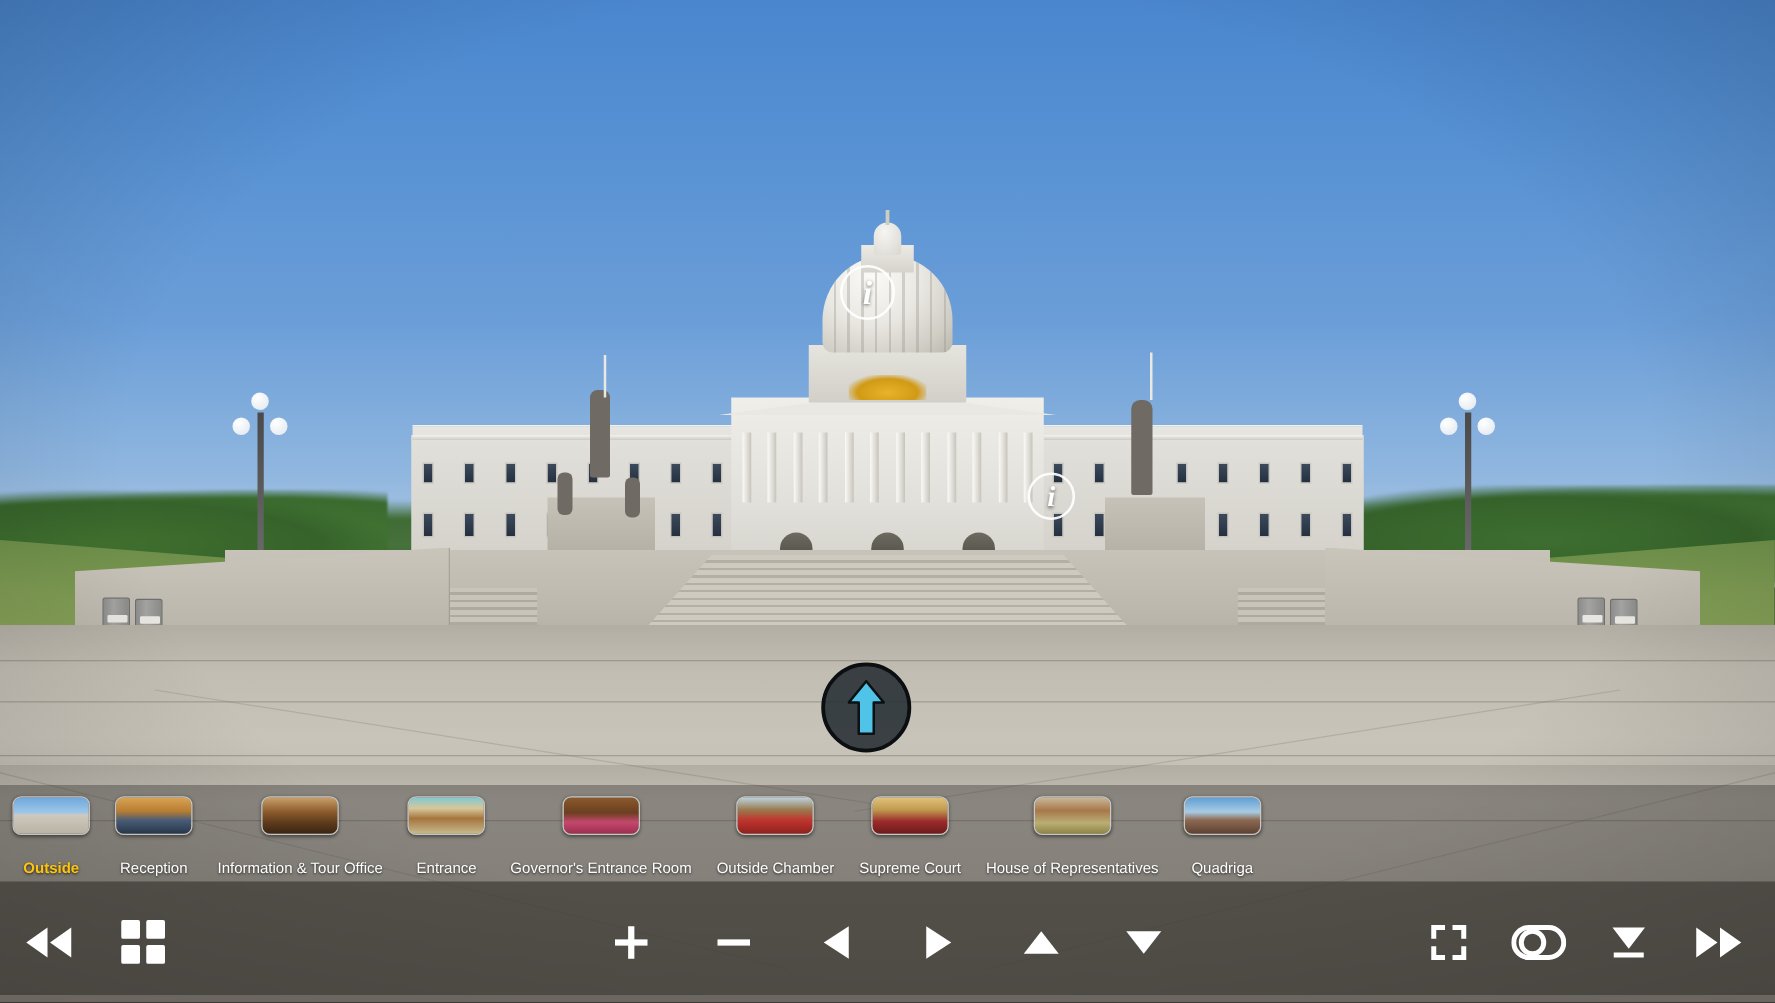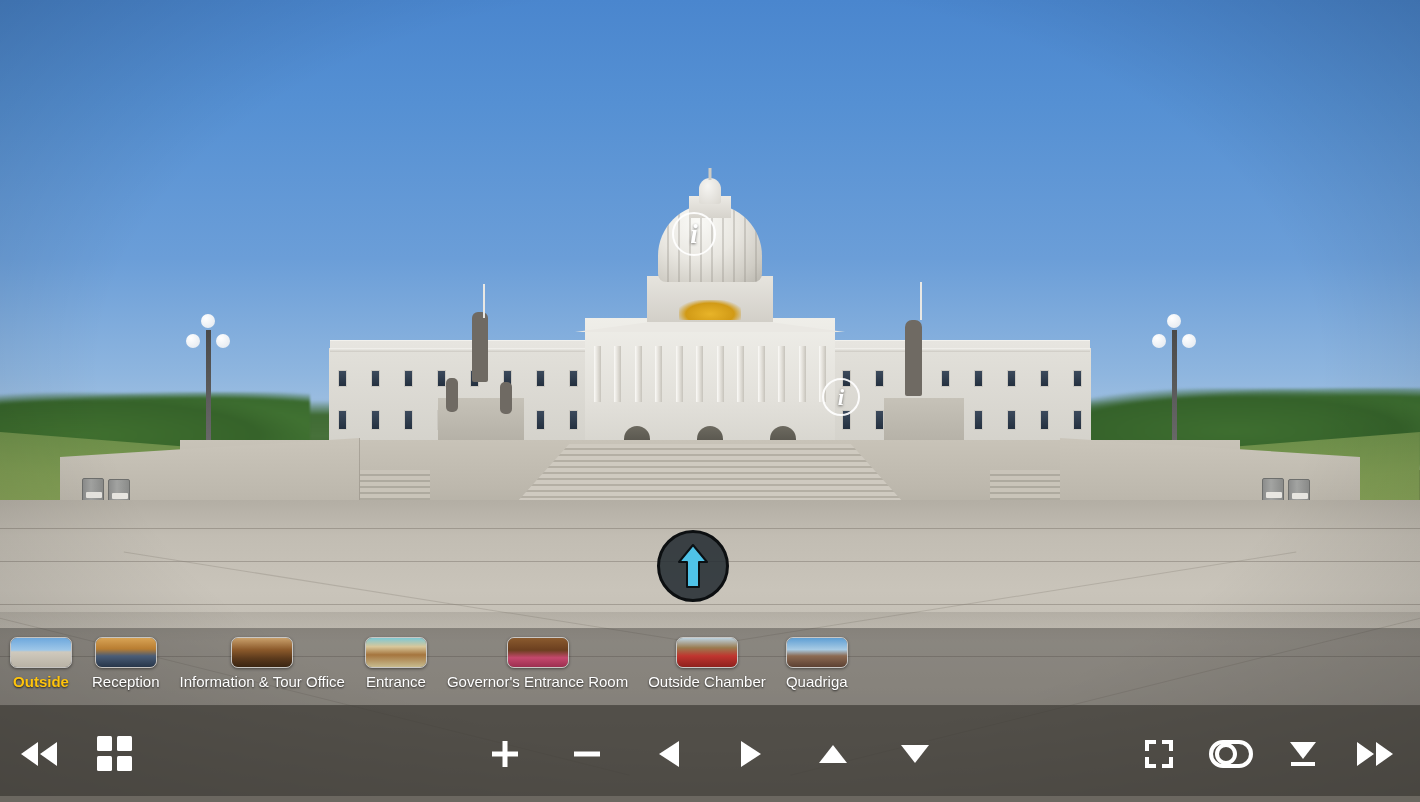--- a/index.html
+++ b/index.html
@@ -140,21 +140,21 @@
     display:flex; align-items:center; justify-content:center; cursor:pointer; }
 
   
   #thumbstrip { position:absolute; left:0; top:628px; width:1420px; height:77px;
     background:rgba(60,58,54,.42); overflow:hidden; white-space:nowrap;
     display:flex; align-items:flex-start; }
   .thumb { display:inline-flex; flex-direction:column; align-items:center;
     padding:9px 10px 0; cursor:pointer; flex:0 0 auto; }
   .thumb .tImg { width:62px; height:31px; border-radius:7px; border:1px solid rgba(255,255,255,.55);
     box-shadow:0 1px 3px rgba(0,0,0,.45); overflow:hidden; }
-  .thumb .tLbl { margin-top:4px; color:#fff; font-size:15px; line-height:20px;
+  .thumb .tLbl { margin-top:16px; color:#fff; font-size:12px; line-height:20px;
     text-shadow:0 1px 2px rgba(0,0,0,.75); white-space:nowrap; }
   .thumb.active .tLbl { color:#ffc40c; font-weight:bold; }
 
   
   .p-outside { width:100%;height:100%;
     background:linear-gradient(to bottom,#6ea8dd 0%,#9ec7e8 42%,#cfc9bd 48%,#b9b3a6 100%); }
   .p-entrance { width:100%;height:100%;
     background:linear-gradient(to bottom,#d8a355 0%,#b87d31 38%,#4a5d77 62%,#27364a 100%); }
   .p-info { width:100%;height:100%;
     background:linear-gradient(to bottom,#c9a06b 0%,#8c5a2b 40%,#5c3a1c 70%,#3a2512 100%); }
@@ -382,20 +382,32 @@
         <div class="tLbl">Governor's Entrance Room</div>
       </div>
       <div class="thumb">
         <div class="tImg">
           <div class="p-senate"></div>
         </div>
         <div class="tLbl">Outside Chamber</div>
       </div>
       <div class="thumb">
         <div class="tImg">
+          <div class="p-supreme"></div>
+        </div>
+        <div class="tLbl">Supreme Court</div>
+      </div>
+      <div class="thumb">
+        <div class="tImg">
+          <div class="p-house"></div>
+        </div>
+        <div class="tLbl">House of Representatives</div>
+      </div>
+      <div class="thumb">
+        <div class="tImg">
           <div class="p-quad"></div>
         </div>
         <div class="tLbl">Quadriga</div>
       </div>
     </div>
 
   <div class="barSep"></div>
   <div id="controlbar">
 
     <div class="ctlGroup left">

